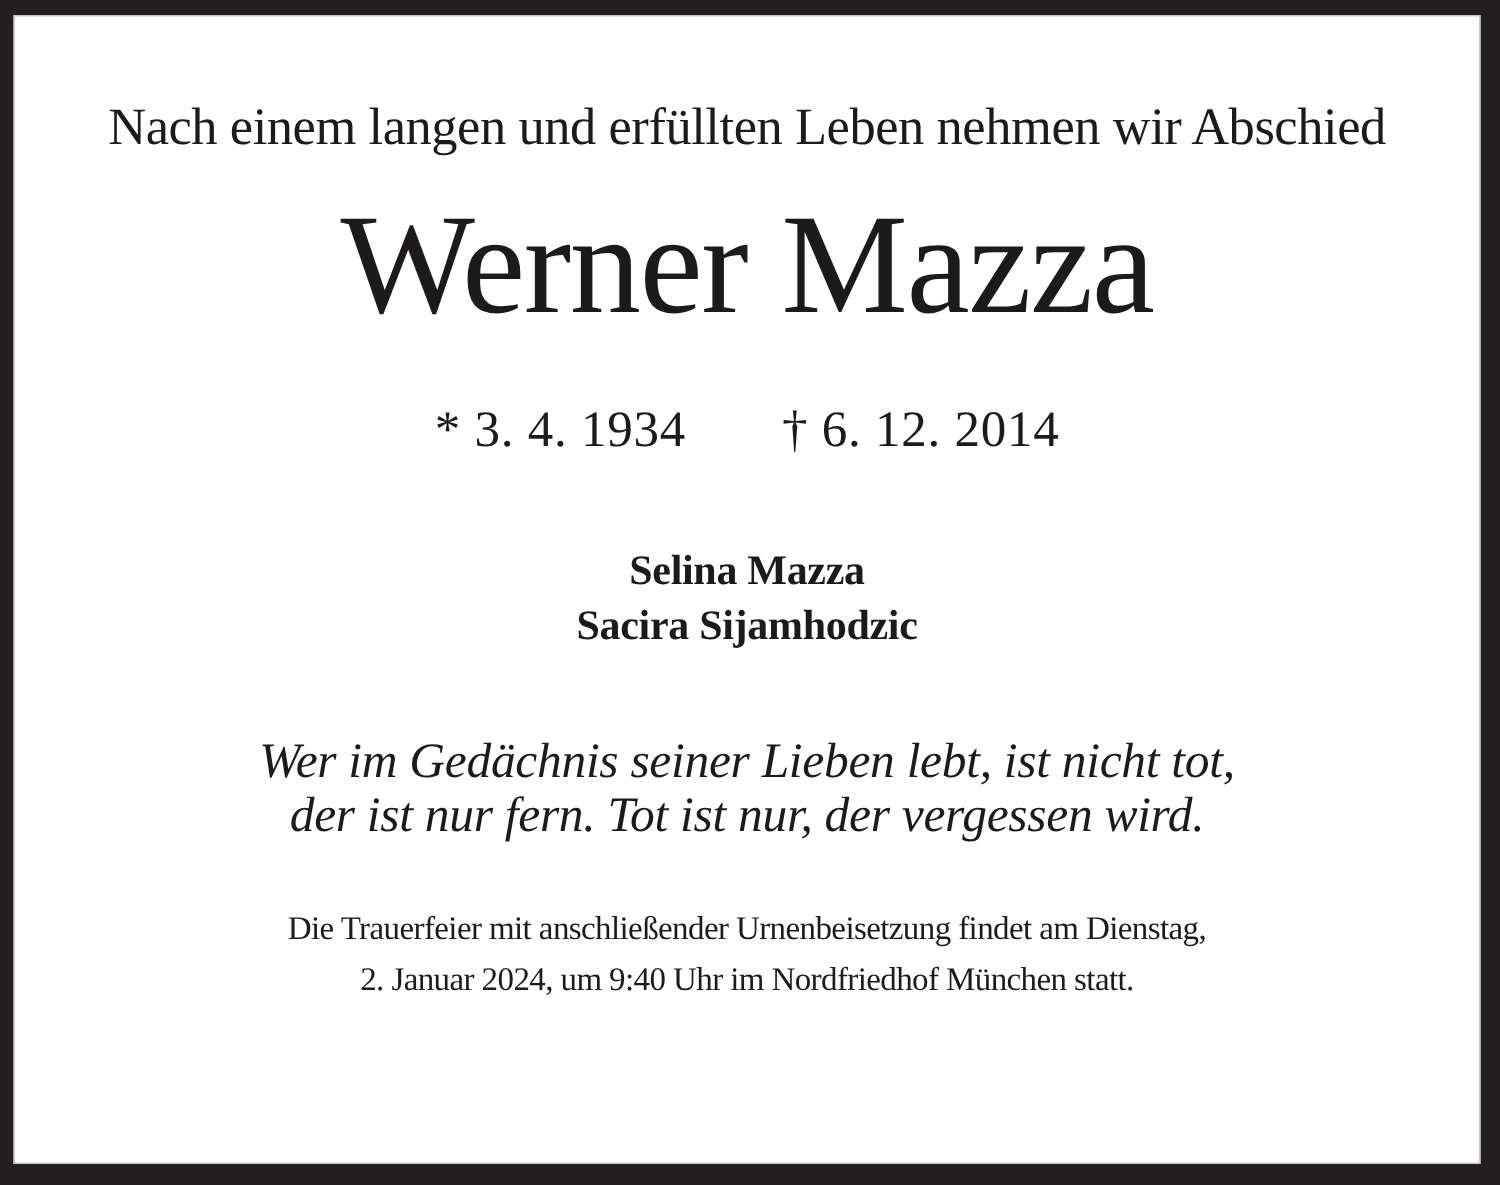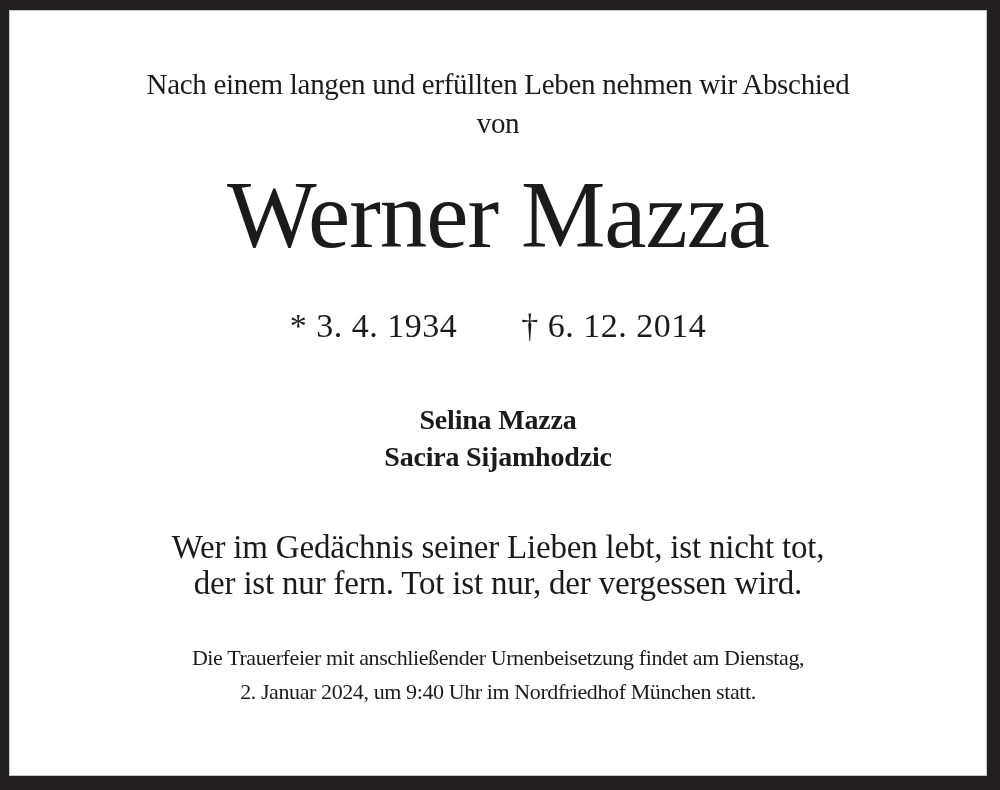--- a/index.html
+++ b/index.html
@@ -20,21 +20,21 @@
     box-sizing: border-box;
     background: #ffffff;
     border: 1px solid #c9c7c8;
     text-align: center;
     color: #1d1a1b;
     font-family: "Liberation Serif", "DejaVu Serif", serif;
     overflow: hidden;
   }
   .intro {
     padding-top: 54px;
-    font-size: 29px;
+    font-size: 35px;
     line-height: 39px;
     letter-spacing: -0.3px;
   }
   .deceased-name {
     margin-top: 24px;
     font-size: 95px;
     line-height: 96px;
     letter-spacing: -1px;
     white-space: nowrap;
   }
@@ -50,39 +50,39 @@
   .mourners {
     margin-top: 56px;
     font-size: 28px;
     font-weight: bold;
     line-height: 37px;
     letter-spacing: -0.2px;
   }
   .quote {
     margin-top: 54px;
     font-size: 33px;
+    font-style: italic;
     line-height: 36px;
     letter-spacing: -0.2px;
   }
   .details {
     margin-top: 40px;
     font-size: 22px;
     line-height: 34px;
     letter-spacing: -0.4px;
   }
 </style>
 </head>
 <body>
 
 <div class="frame">
   <div class="paper">
 
     <div class="intro">
       <div>Nach einem langen und erfüllten Leben nehmen wir Abschied</div>
-      <div>von</div>
     </div>
 
     <div class="deceased-name">Werner Mazza</div>
 
     <div class="dates">
       <span>* 3. 4. 1934</span>
       <span>† 6. 12. 2014</span>
     </div>
 
     <div class="mourners">

